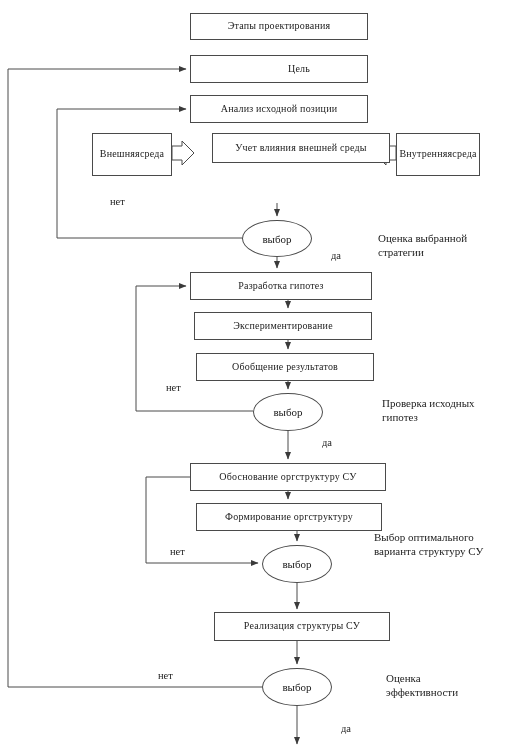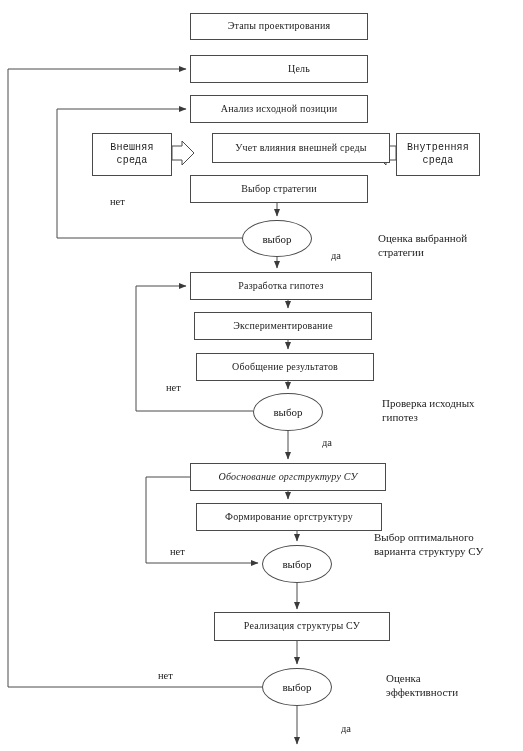--- a/index.html
+++ b/index.html
@@ -28,21 +28,21 @@
     display:flex;
     align-items:center;
     justify-content:center;
     text-align:center;
     font-size:10px;
     line-height:1.25;
     letter-spacing:0.2px;
     color:#1c1c1c;
     padding:2px 4px;
   }
-  .node.two-line{ flex-direction:column;font-family:Liberation Mono, monospace; }
+  .node.two-line{ flex-direction:row; }
   .oval{
     position:absolute;
     box-sizing:border-box;
     border:1px solid #4a4a4a;
     border-radius:50%;
     background:#ffffff;
     display:flex;
     align-items:center;
     justify-content:center;
     font-size:11px;
@@ -120,37 +120,34 @@
   </div>
 
   <div class="node" style="left:190px; top:95px; width:178px; height:28px;">
     <span class="node-text">Анализ исходной позиции</span>
   </div>
 
   <div class="node" style="left:190px; top:133px; width:178px; height:30px;margin-left:22px;">
     <span class="node-text">Учет влияния внешней среды</span>
   </div>
 
-  <div class="node" style="left:190px; top:175px; width:178px; height:28px;">
-    <span class="node-text">Выбор стратегии</span>
-  </div>
 
   <div class="node" style="left:190px; top:272px; width:182px; height:28px;">
     <span class="node-text">Разработка гипотез</span>
   </div>
 
   <div class="node" style="left:194px; top:312px; width:178px; height:28px;">
     <span class="node-text">Экспериментирование</span>
   </div>
 
   <div class="node" style="left:196px; top:353px; width:178px; height:28px;">
     <span class="node-text">Обобщение результатов</span>
   </div>
 
-  <div class="node" style="left:190px; top:463px; width:196px; height:28px;font-style:italic;">
+  <div class="node" style="left:190px; top:463px; width:196px; height:28px;">
     <span class="node-text">Обоснование оргструктуру СУ</span>
   </div>
 
   <div class="node" style="left:196px; top:503px; width:186px; height:28px;">
     <span class="node-text">Формирование оргструктуру</span>
   </div>
 
   <div class="node" style="left:214px; top:612px; width:176px; height:29px;">
     <span class="node-text">Реализация структуры СУ</span>
   </div>

